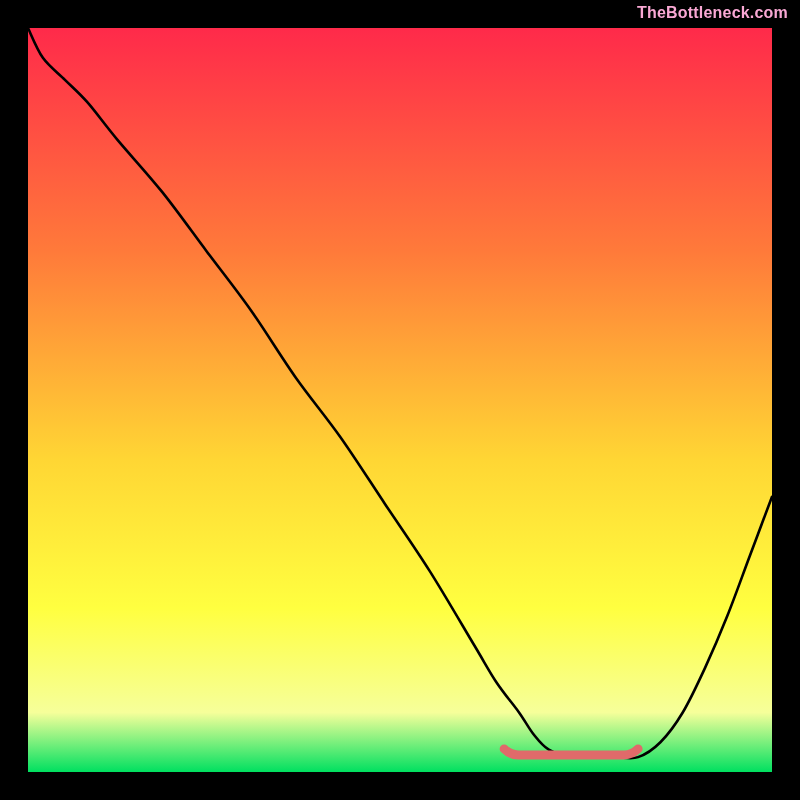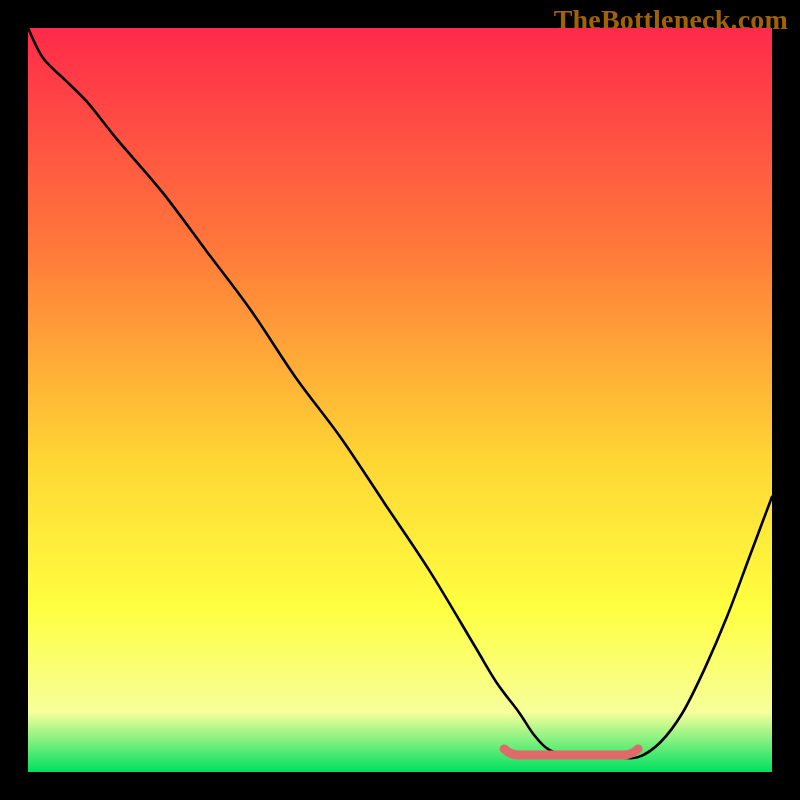--- a/index.html
+++ b/index.html
@@ -20,23 +20,23 @@
     position: absolute;
     left: 28px;
     top: 28px;
     width: 744px;
     height: 744px;
   }
   .attribution {
     position: absolute;
     top: 4px;
     right: 12px;
-    font-family: Liberation Serif, serif;
-    font-size: 28px;
-    color: #a16207;
+    font-family: Liberation Sans, sans-serif;
+    font-size: 16px;
+    color: #f9a8d4;
     font-weight: 600;
     letter-spacing: 0.2px;
   }
 </style>
 </head>
 <body>
 
 <div class="frame">
   <div class="attribution">TheBottleneck.com</div>
 

